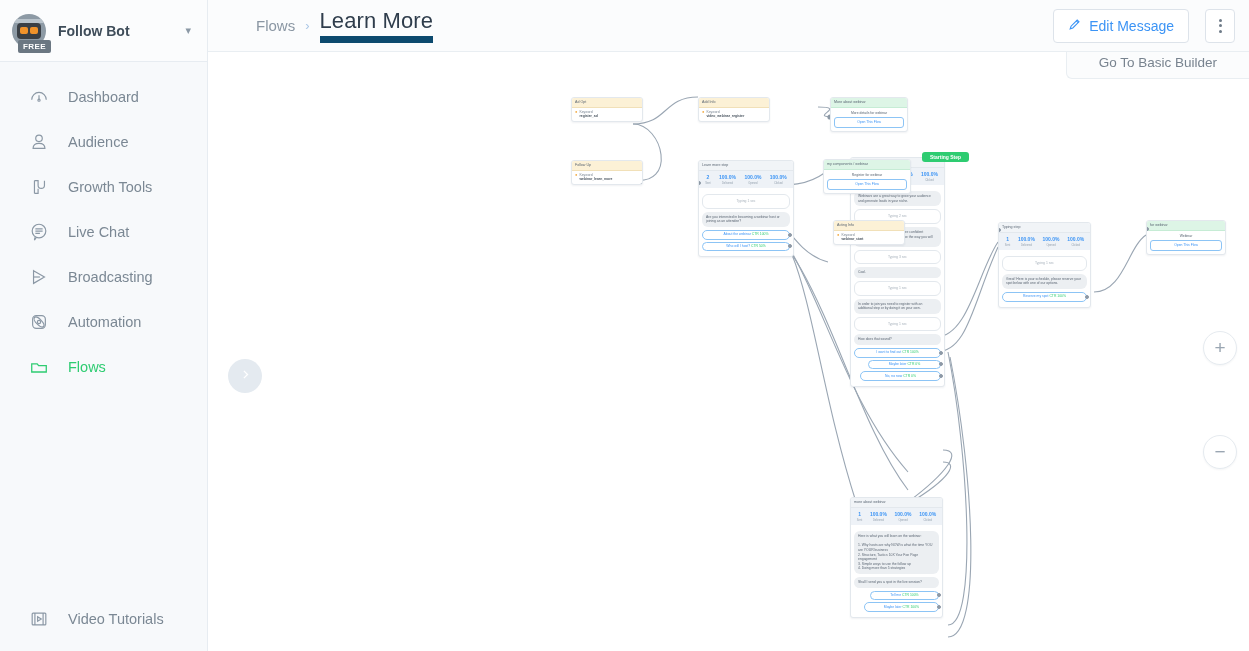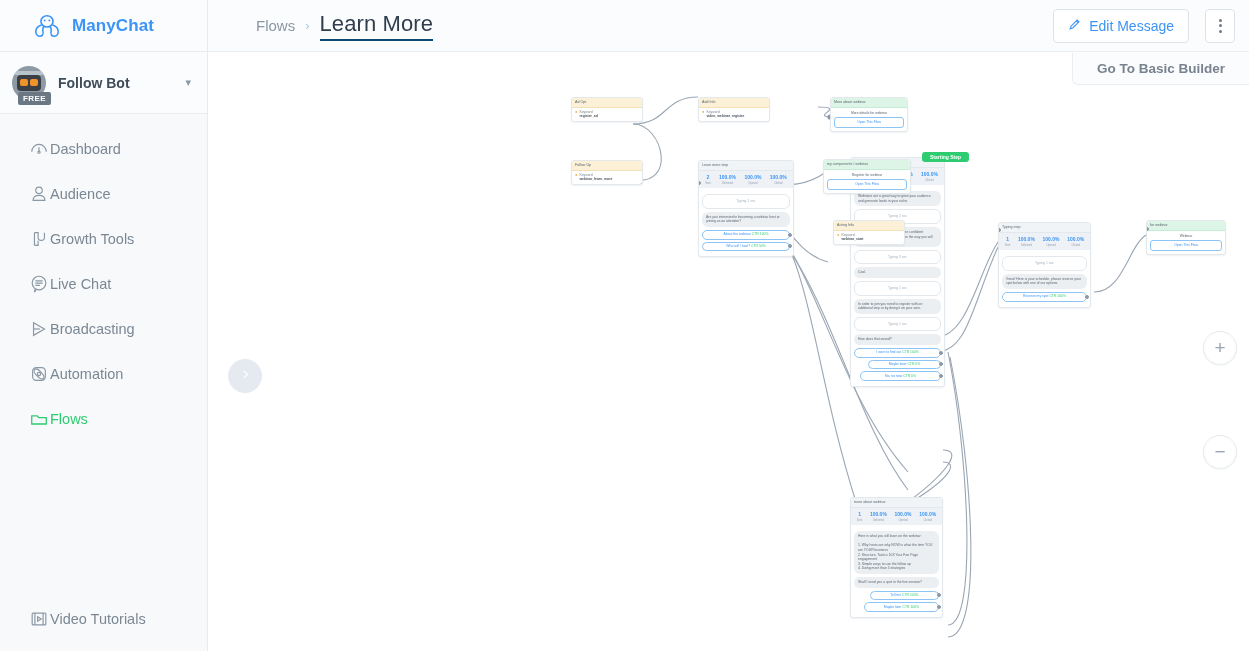--- a/index.html
+++ b/index.html
@@ -58,21 +58,21 @@
   .free-badge {
     position: absolute; left: 18px; bottom: 8px;
     background: #6b7782; color: #fff; font-size: 8px; font-weight: 700;
     padding: 2px 5px; border-radius: 2px; letter-spacing: .4px;
   }
   .bot-name { font-size: 14px; color: #3f4d5a; font-weight: 600; flex: 1; }
   .chev { color: #8b98a5; font-size: 11px; }
 
   .nav { padding-top: 12px; }
   .nav-item {
-    height: 45px; display: flex; align-items: center; 
+    height: 45px; display: flex; align-items: center; gap: 18px;
     padding-left: 28px; cursor: pointer;
     color: #7b8894; font-size: 14.5px;
   }
   .nav-item .ico { width: 22px; height: 22px; flex: 0 0 22px; display:flex; align-items:center; justify-content:center; }
   .nav-item.active { color: #2ecc71; }
   .nav-item.active .ico svg { stroke: #2ecc71; }
   .nav-bottom { position: absolute; left: 0; bottom: 10px; width: 208px; }
 
   
   #main { flex: 1; position: relative; background: #fff; height: 651px; }
@@ -80,21 +80,21 @@
     height: 52px; border-bottom: 1px solid #e9eef2;
     background: #fbfcfd;
     display: flex; align-items: center;
     padding: 0 14px 0 48px; position: relative; z-index: 30;
   }
   .crumbs { display: flex; align-items: center; gap: 10px; }
   .crumb-link { font-size: 15px; color: #8a96a3; cursor: pointer; }
   .crumb-sep { color: #a9c6e6; font-size: 13px; }
   .crumb-title {
     font-size: 22px; color: #2f3d4c; letter-spacing: .1px;
-    border-bottom: 2px solid #0c4a6e; padding-bottom: 2px; cursor: pointer;
+    border-bottom: 7px solid #0c4a6e; padding-bottom: 2px; cursor: pointer;
   }
   .topbar-right { margin-left: auto; display: flex; align-items: center; gap: 16px; }
   .btn-edit-msg {
     height: 34px; border: 1px solid #dde3ea; border-radius: 4px; background: #fff;
     color: #3c94f5; font-size: 14px; padding: 0 14px;
     display: flex; align-items: center; gap: 7px; cursor: pointer;
   }
   .btn-kebab {
     width: 30px; height: 34px; border: 1px solid #dde3ea; border-radius: 4px; background: #fff;
     display: flex; align-items: center; justify-content: center; cursor: pointer;
@@ -107,26 +107,26 @@
   .notice {
     position: absolute; left: 376px; top: 53px;
     background: #fcf3dd; height: 32px;
     display: flex; align-items: center; gap: 26px;
     padding: 0 16px; z-index: 25;
     font-size: 13.5px; color: #6b7581;
   }
   .notice a { color: #3c94f5; text-decoration: underline; cursor: pointer; }
 
   .basic-builder-tab {
-    position: absolute; right: 0; top: 53px;
+    position: absolute; right: 0; top: 47px;
     height: 32px; background: #fbfcfd;
     border: 1px solid #e9eef2; border-top: none; border-right: none;
     border-bottom-left-radius: 6px;
-    display: flex; align-items: center; padding: 0 24px;
-    font-size: 13.5px; color: #78838f; z-index: 25; cursor: pointer; font-weight: bold;
+    display: flex; align-items: center; padding: 0 32px;
+    font-size: 13.5px; color: #78838f; z-index: 25; cursor: pointer;
   }
 
   
   #canvas {
     position: absolute; left: 0; top: 52px; right: 0; bottom: 0;
     background: #ffffff; overflow: hidden;
   }
   #edges { position: absolute; left: 0; top: 0; width: 1041px; height: 599px; }
 
   .node {
@@ -210,34 +210,20 @@
     cursor: pointer;
   }
 </style>
 </head>
 <body>
 
 <div id="app">
 
   <aside id="sidebar">
 
-    <div class="brand">
-      <span class="brand-logo">
-        <svg viewBox="0 0 32 30" width="30" height="28" fill="none" stroke="#3c94f5" stroke-width="1.7">
-          <ellipse cx="16" cy="10" rx="6.5" ry="6"></ellipse>
-          <circle cx="13.5" cy="9" r="1" fill="#3c94f5" stroke="none"></circle>
-          <circle cx="18.5" cy="9" r="1" fill="#3c94f5" stroke="none"></circle>
-          <path d="M10 14c-3 1-6 3-6 7 0 3 2 5 4.5 5 2 0 3-1.5 3-3"></path>
-          <path d="M22 14c3 1 6 3 6 7 0 3-2 5-4.5 5-2 0-3-1.5-3-3"></path>
-          <path d="M13 15c-1.5 2-2 5-1 8"></path>
-          <path d="M19 15c1.5 2 2 5 1 8"></path>
-        </svg>
-      </span>
-      <span class="brand-name">ManyChat</span>
-    </div>
 
     <div class="bot-row">
       <span class="bot-avatar">
         <i class="band"></i>
           <i class="head"></i>
           <i class="eyeL"></i>
           <i class="eyeR"></i>
       </span>
       <span class="free-badge">FREE</span>
       <span class="bot-name">Follow Bot</span>

